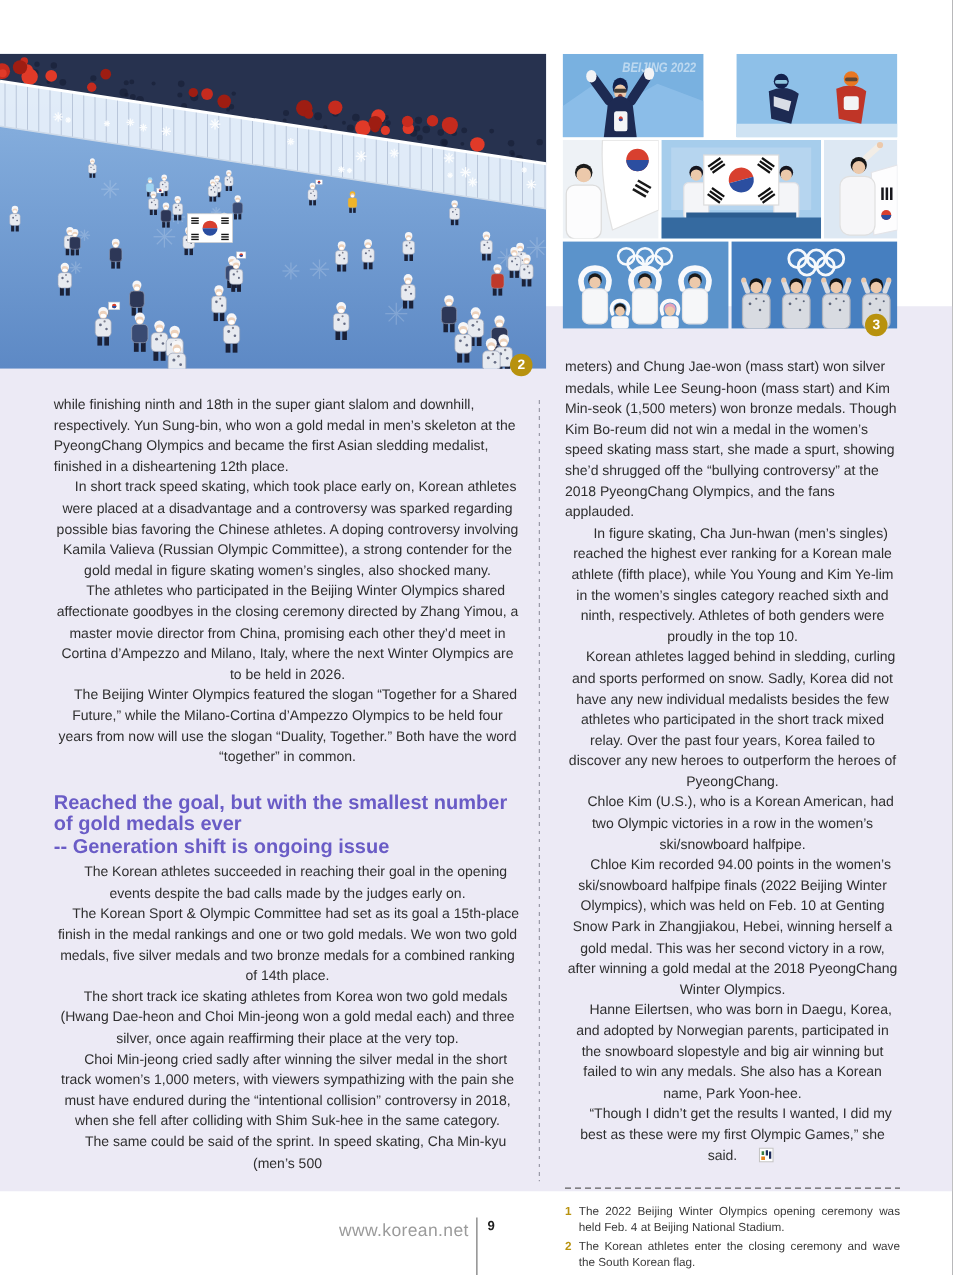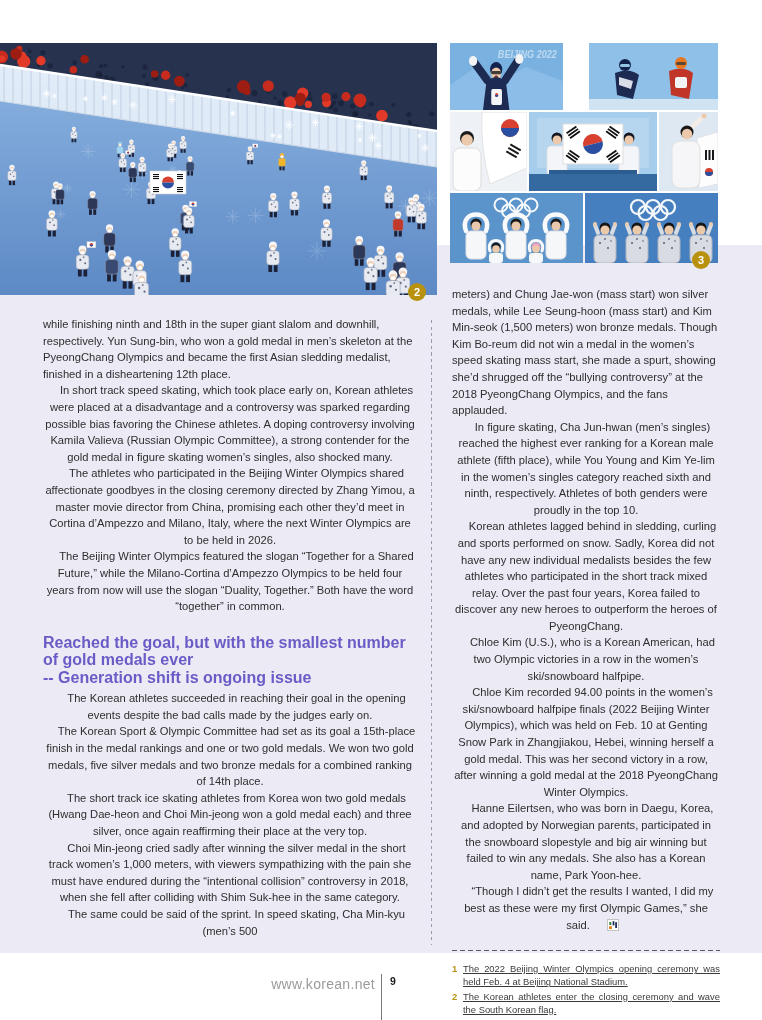--- a/index.html
+++ b/index.html
@@ -24,21 +24,21 @@
   .para.ind{text-indent:13px;text-align:center;}
   .heading{color:var(--accent);font-size:16px;line-height:17.5px;font-weight:bold;margin:19px 0 4px 0;}
   .heading .hl{display:block;}
   .col-divider{position:absolute;left:431px;top:320px;width:1px;height:625px;
     background:repeating-linear-gradient(180deg,#9b9ba8 0 3px,transparent 3px 6.5px);}
   .fn-sep{margin-top:17px;height:1px;
     background:repeating-linear-gradient(90deg,#5d5d5d 0 4.5px,transparent 4.5px 8px);}
   .footnotes{margin-top:11px;}
   .fn{display:flex;font-size:9.4px;line-height:13.2px;color:#3a3a3a;margin-bottom:1px;}
   .fn-num{color:var(--gold);font-weight:bold;flex:0 0 11px;}
-  .fn-text{flex:1;text-align:justify;text-decoration:underline;}
+  .fn-text{flex:1;text-align:justify;}
   .endmark{display:inline-block;width:12px;height:12px;margin-left:4px;vertical-align:-2px;}
   .footer-url{position:absolute;top:976px;right:387px;font-size:14px;color:#9b9b9b;letter-spacing:0.3px;}
   .footer-line{position:absolute;left:381px;top:974px;width:1px;height:46px;background:#7a7a7a;}
   .page-number{position:absolute;left:390px;top:975px;font-size:10.5px;font-weight:bold;color:#1c1c1c;}
 </style>
 </head>
 <body>
 
 <div class="page">
   <div class="bg-band"></div>

